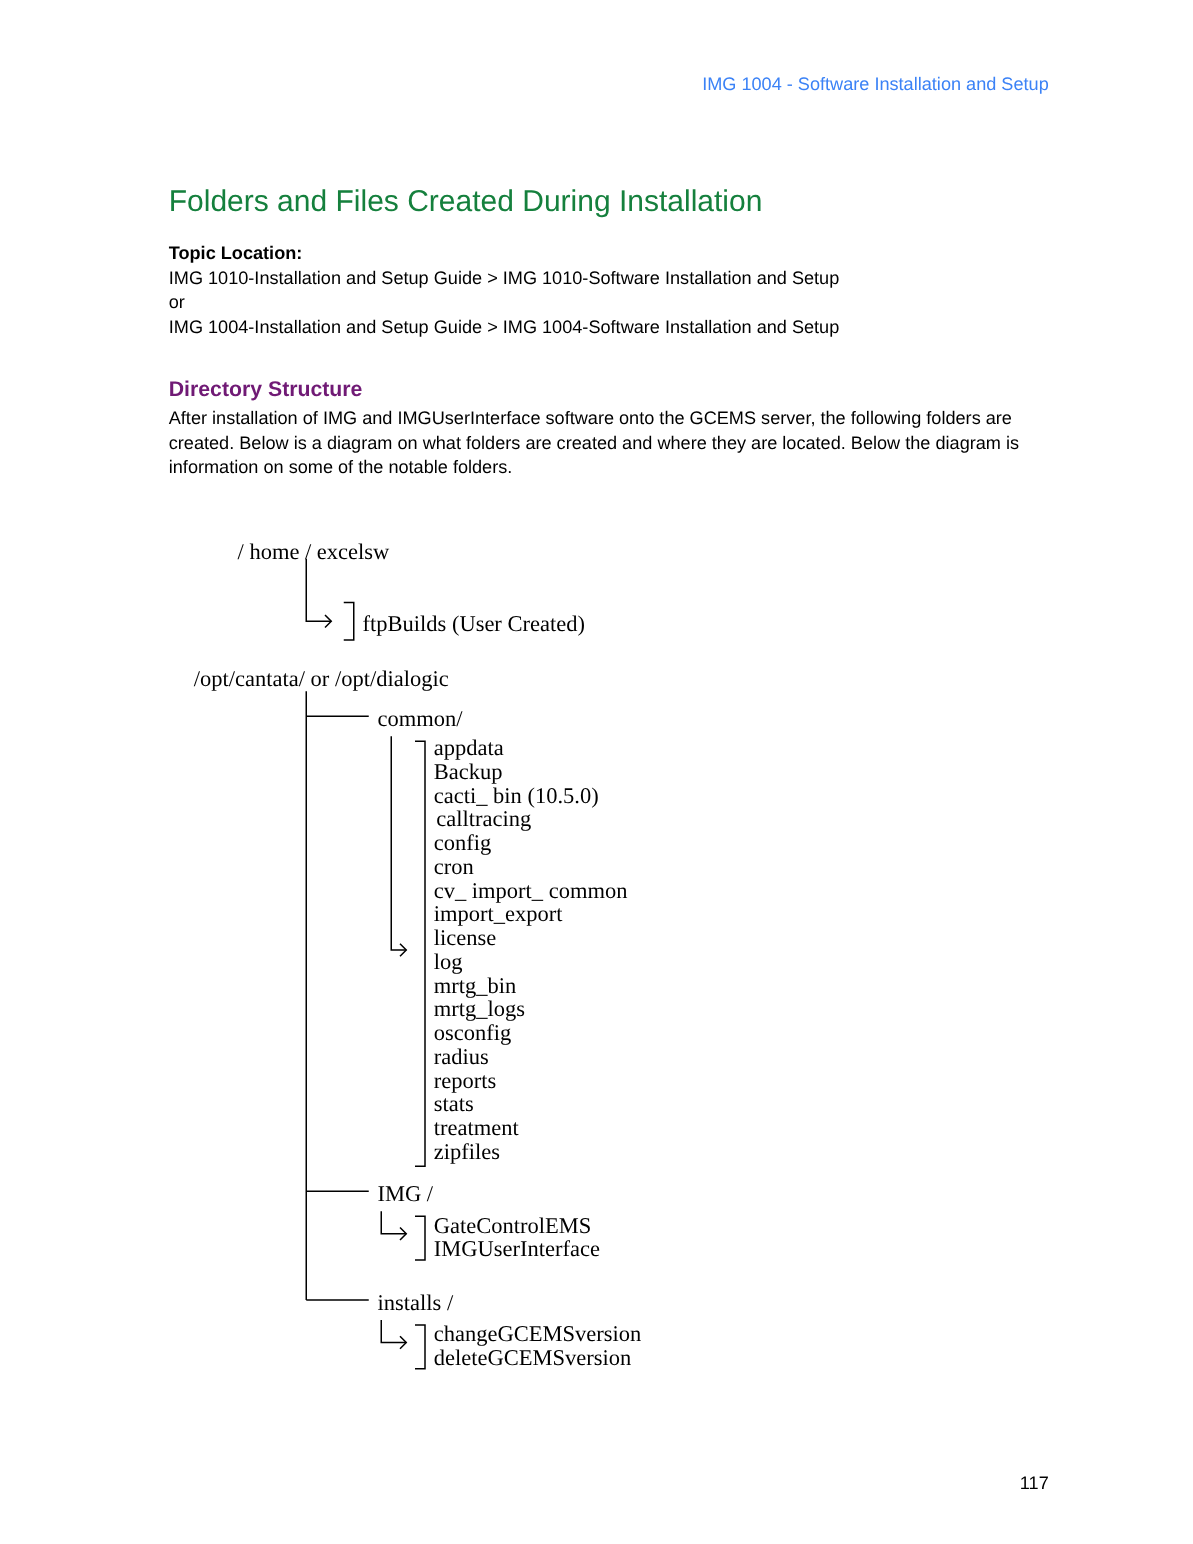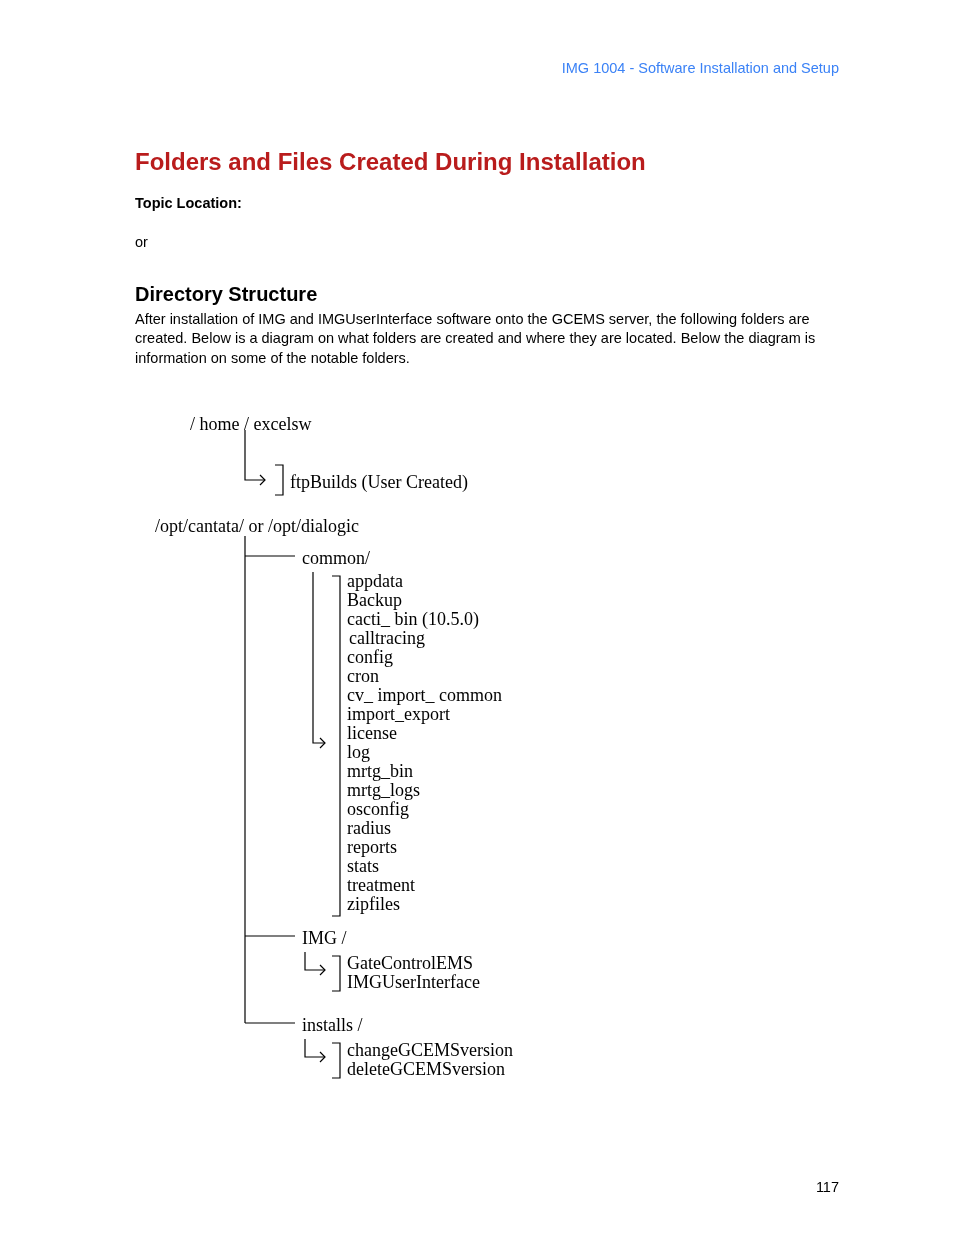--- a/index.html
+++ b/index.html
@@ -17,36 +17,36 @@
     padding: 60px 115px 40px 135px;
   }
   .running-head {
     text-align: right;
     font-size: 14.5px;
     margin-bottom: 72px;
     color: #3b82f6;
   }
   .page-title {
     font-size: 24px;
-    color: #b91c1c;
-    font-weight: 700;
+    color: #15803d;
+    font-weight: 400;
     margin: 0 0 18px 0;
   }
   .topic-label {
     font-weight: 700;
     font-size: 14.5px;
   }
   .body-text {
     font-size: 14.5px;
     line-height: 1.35;
     margin: 0 0 4px 0;
   }
   .section-heading {
-    color: #000000;
-    font-size: 20px;
+    color: #701a75;
+    font-size: 17px;
     font-weight: 700;
     margin: 30px 0 4px 0;
   }
   .diagram {
     font-family: Liberation Serif, serif;
     font-size: 18px;
     position: relative;
     margin-top: 40px;
     height: 690px;
   }
@@ -63,22 +63,23 @@
 </head>
 <body>
 
 <div class="page">
   <div class="running-head">IMG 1004 - Software Installation and Setup</div>
 
   <h1 class="page-title">Folders and Files Created During Installation</h1>
 
   <p class="body-text">
     <span class="topic-label">Topic Location:</span><br>
-    <br>
+    <span>IMG 1010-Installation and Setup Guide  &gt; IMG 1010-Software Installation and Setup</span><br>
     <span>or</span><br>
+    <span>IMG 1004-Installation and Setup Guide  &gt; IMG 1004-Software Installation and Setup</span>
   </p>
 
   <div class="section-heading">Directory Structure</div>
   <p class="body-text">After installation of IMG and IMGUserInterface software onto the GCEMS server, the following folders are created. Below is a diagram on what folders are created and where they are located. Below the diagram is information on some of the notable folders.</p>
 
   <div class="diagram">
     <svg width="700" height="690">
 
       <path class="stroke" d="M110 22 L110 72 L130 72"></path>
       <path class="stroke" d="M125 67 L130 72 L125 77"></path>

